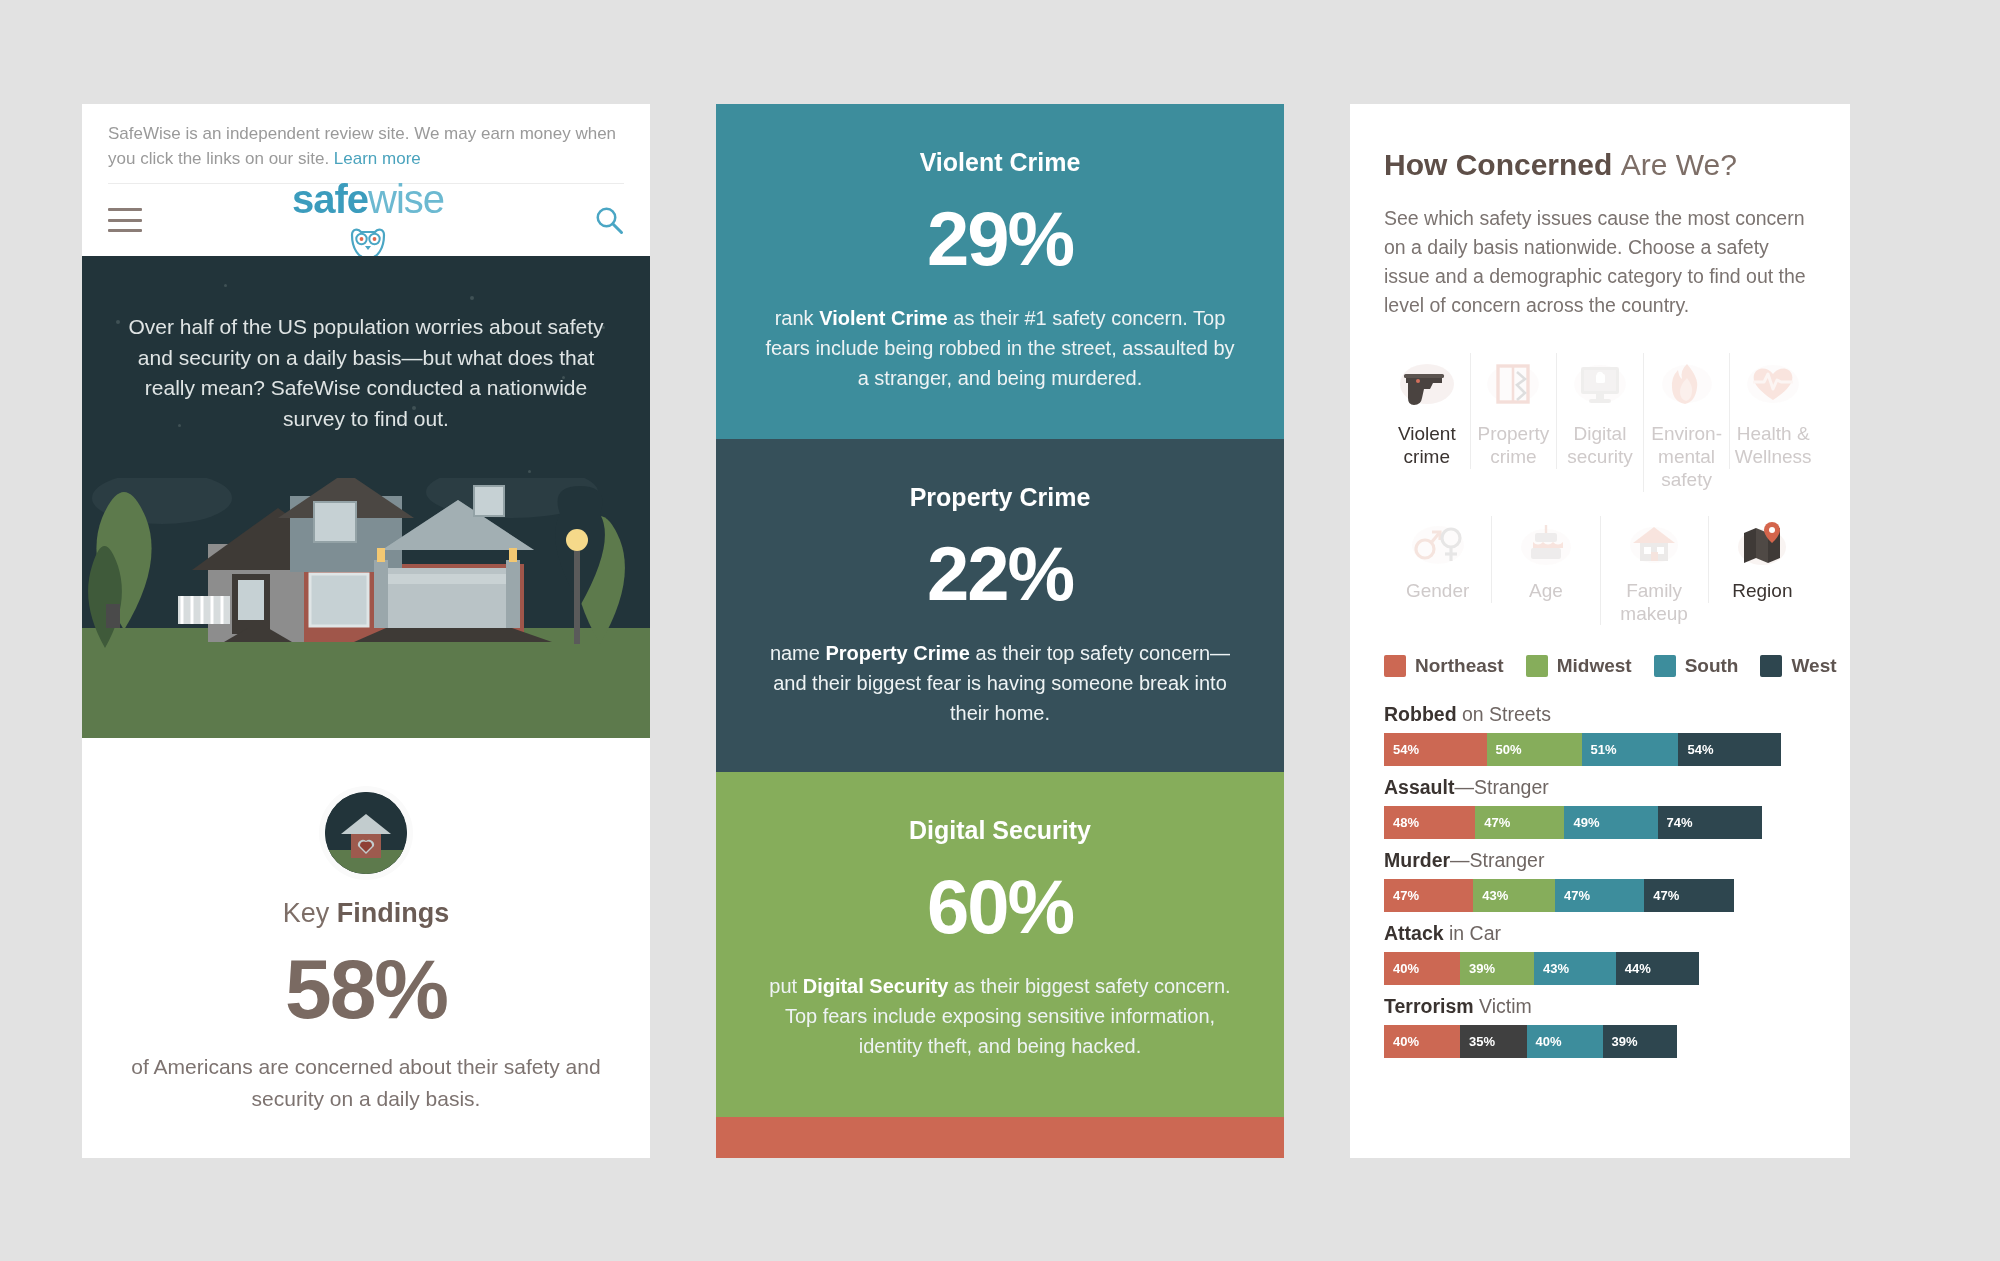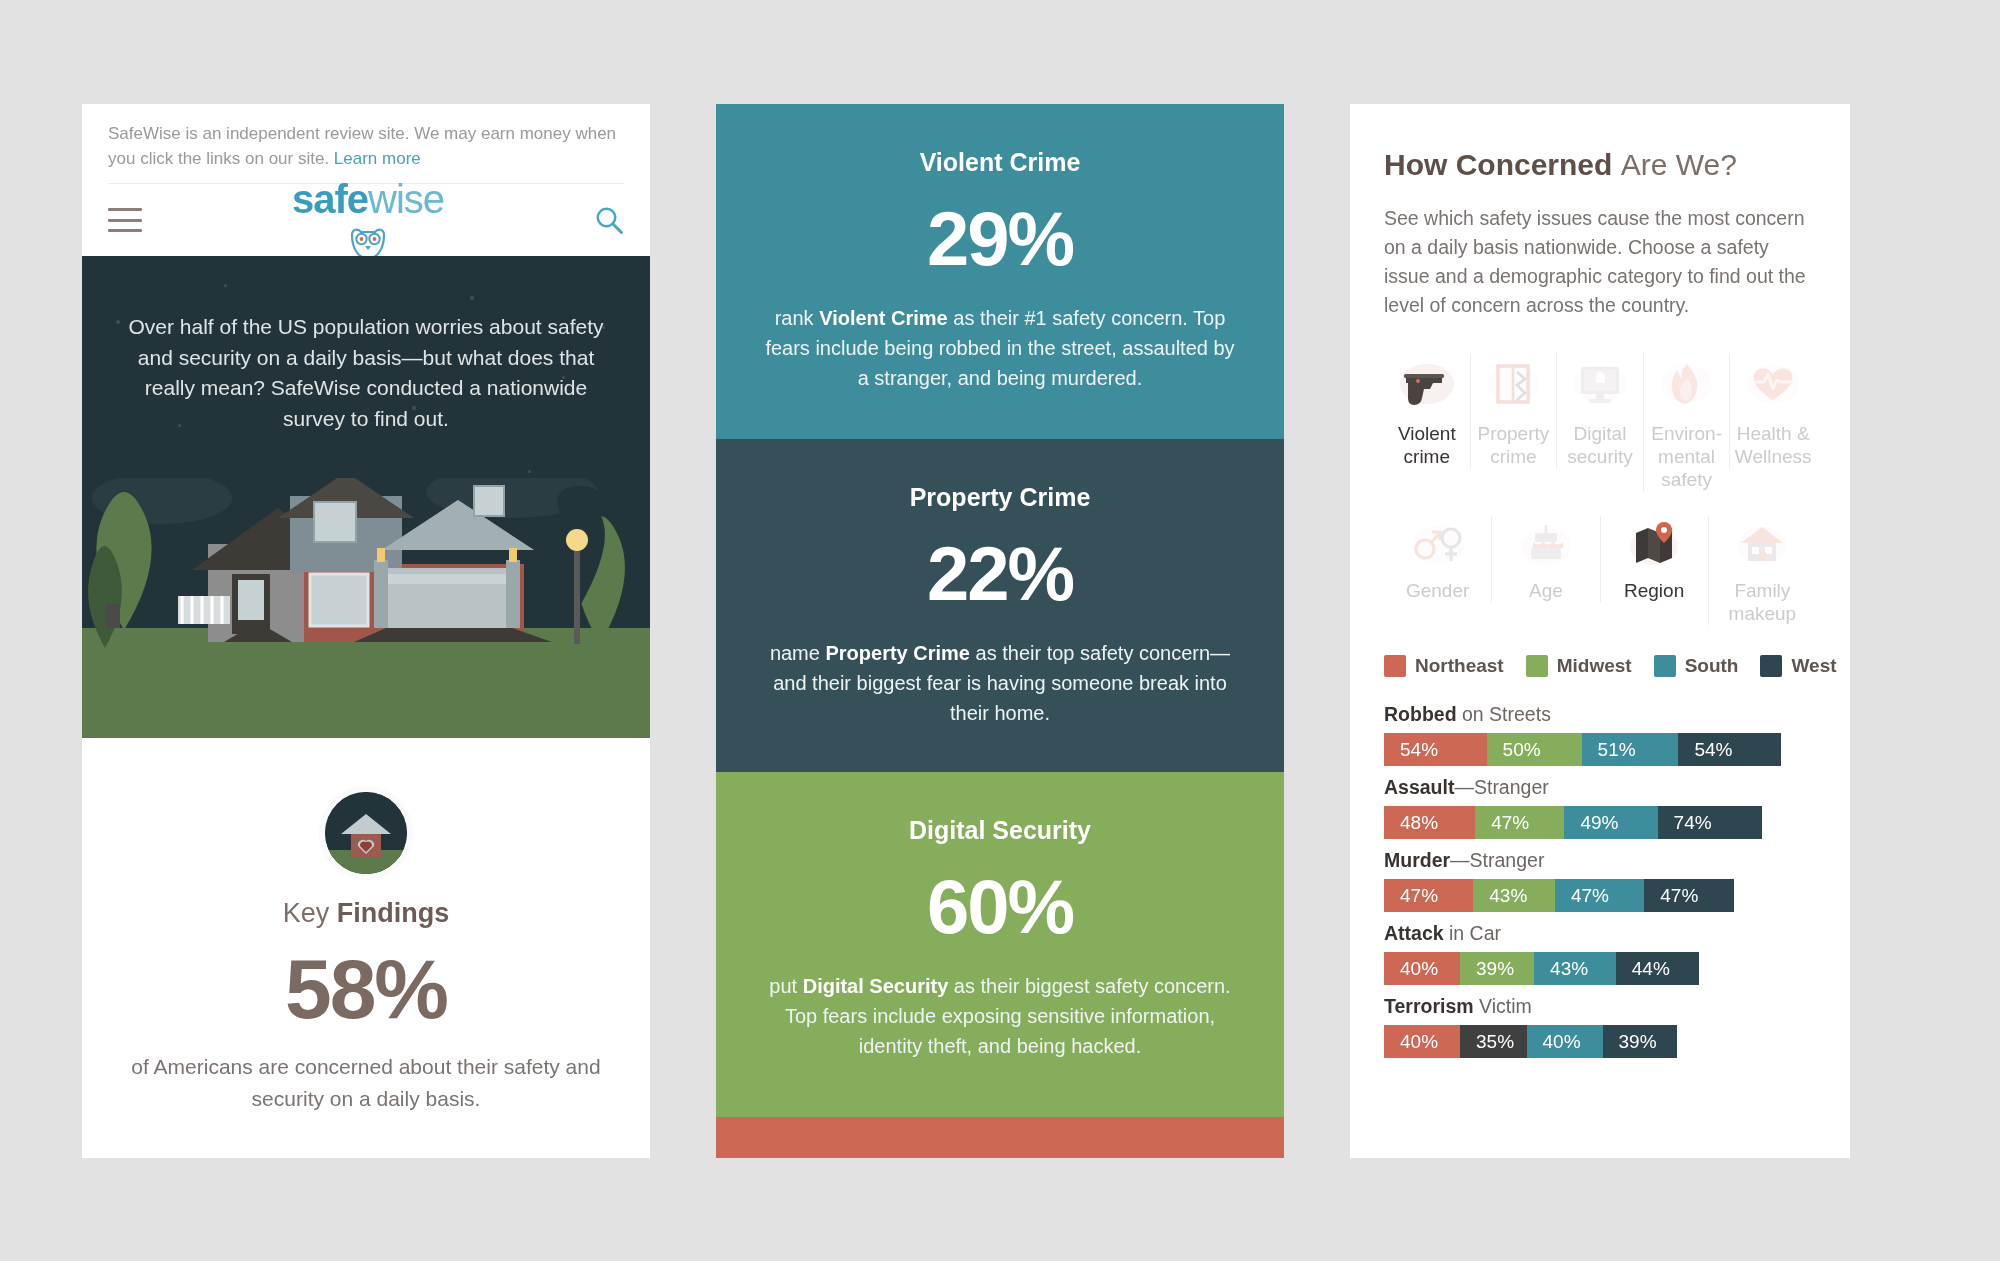--- a/index.html
+++ b/index.html
@@ -92,22 +92,22 @@
   .legend{display:flex;align-items:center;gap:10px;margin:0 0 26px;}
   .legend .item{display:flex;align-items:center;gap:9px;margin-right:12px;}
   .legend .sw{width:22px;height:22px;border-radius:2px;}
   .legend .tx{font-size:19px;font-weight:700;color:#5e5450;}
 
   .bgroup{margin:0 0 10px;}
   .bgroup .cap{font-size:19.5px;color:#6f6663;margin:0 0 7px;}
   .bgroup .cap b{font-weight:700;color:#3a3330;}
   .bar{display:flex;height:33px;overflow:hidden;}
   .bar .seg2{
-    display:flex;align-items:center;color:#fff;font-size:19px;font-weight:400;
-    padding-left:16px;box-sizing:border-box;
+    display:flex;align-items:center;color:#fff;font-size:13px;font-weight:700;
+    padding-left:9px;box-sizing:border-box;
   }
 </style>
 </head>
 <body>
 
 <div class="stage">
 
   <div class="panel" id="panel-left">
 
     <div class="disclaimer">
@@ -321,45 +321,45 @@
             <svg width="62" height="52" viewBox="0 0 62 52">
               <ellipse cx="31" cy="28" rx="25" ry="18" fill="#f1e6e3" opacity=".45"></ellipse>
               <line x1="31" y1="6" x2="31" y2="14" stroke="#e0a794" stroke-width="2.4"></line>
               <rect x="20" y="14" width="22" height="9" rx="2" fill="#c9c3c1"></rect>
               <path d="M18 23 q5 5 10 0 q5 5 10 0 q5 5 10 0 v6 h-30Z" fill="#eaa894"></path>
               <rect x="16" y="29" width="30" height="11" rx="2" fill="#c9c3c1"></rect>
             </svg>
           </div>
           <div class="lbl">Age</div>
         </div>
+        <div class="demo dim">
+          <div class="ic">
+            <svg width="62" height="52" viewBox="0 0 62 52">
+              <ellipse cx="31" cy="26" rx="24" ry="18" fill="#f1e6e3" opacity=".45"></ellipse>
+              <polygon points="31,8 52,24 10,24" fill="#eaa894"></polygon>
+              <rect x="17" y="24" width="28" height="18" fill="#c1bbb9"></rect>
+              <rect x="21" y="28" width="7" height="7" fill="#fff"></rect>
+              <rect x="34" y="28" width="7" height="7" fill="#fff"></rect>
+              <rect x="28" y="33" width="7" height="9" fill="#e0a794"></rect>
+            </svg>
+          </div>
+          <div class="lbl">Family makeup</div>
+        </div>
         <div class="demo active">
           <div class="ic">
             <svg width="62" height="52" viewBox="0 0 62 52">
               <ellipse cx="31" cy="28" rx="24" ry="18" fill="#f1e6e3" opacity=".45"></ellipse>
               <path d="M13 14 l12 -5 v30 l-12 5Z" fill="#3f3a37"></path>
               <path d="M25 9 l12 5 v30 l-12 -5Z" fill="#4f4945"></path>
               <path d="M37 14 l12 -5 v30 l-12 5Z" fill="#3f3a37"></path>
               <path d="M41 3 a8 8 0 0 1 8 8 c0 6 -8 13 -8 13 s-8 -7 -8 -13 a8 8 0 0 1 8 -8Z" fill="#d4654c"></path>
               <circle cx="41" cy="11" r="3" fill="#fff"></circle>
             </svg>
           </div>
           <div class="lbl">Region</div>
-        </div>
-        <div class="demo dim">
-          <div class="ic">
-            <svg width="62" height="52" viewBox="0 0 62 52">
-              <ellipse cx="31" cy="26" rx="24" ry="18" fill="#f1e6e3" opacity=".45"></ellipse>
-              <polygon points="31,8 52,24 10,24" fill="#eaa894"></polygon>
-              <rect x="17" y="24" width="28" height="18" fill="#c1bbb9"></rect>
-              <rect x="21" y="28" width="7" height="7" fill="#fff"></rect>
-              <rect x="34" y="28" width="7" height="7" fill="#fff"></rect>
-              <rect x="28" y="33" width="7" height="9" fill="#e0a794"></rect>
-            </svg>
-          </div>
-          <div class="lbl">Family makeup</div>
         </div>
       </div>
 
       <div class="legend">
         <div class="item">
           <span class="sw" style="background:#cc6853"></span>
           <span class="tx">Northeast</span>
         </div>
         <div class="item">
           <span class="sw" style="background:#86ad5b"></span>

